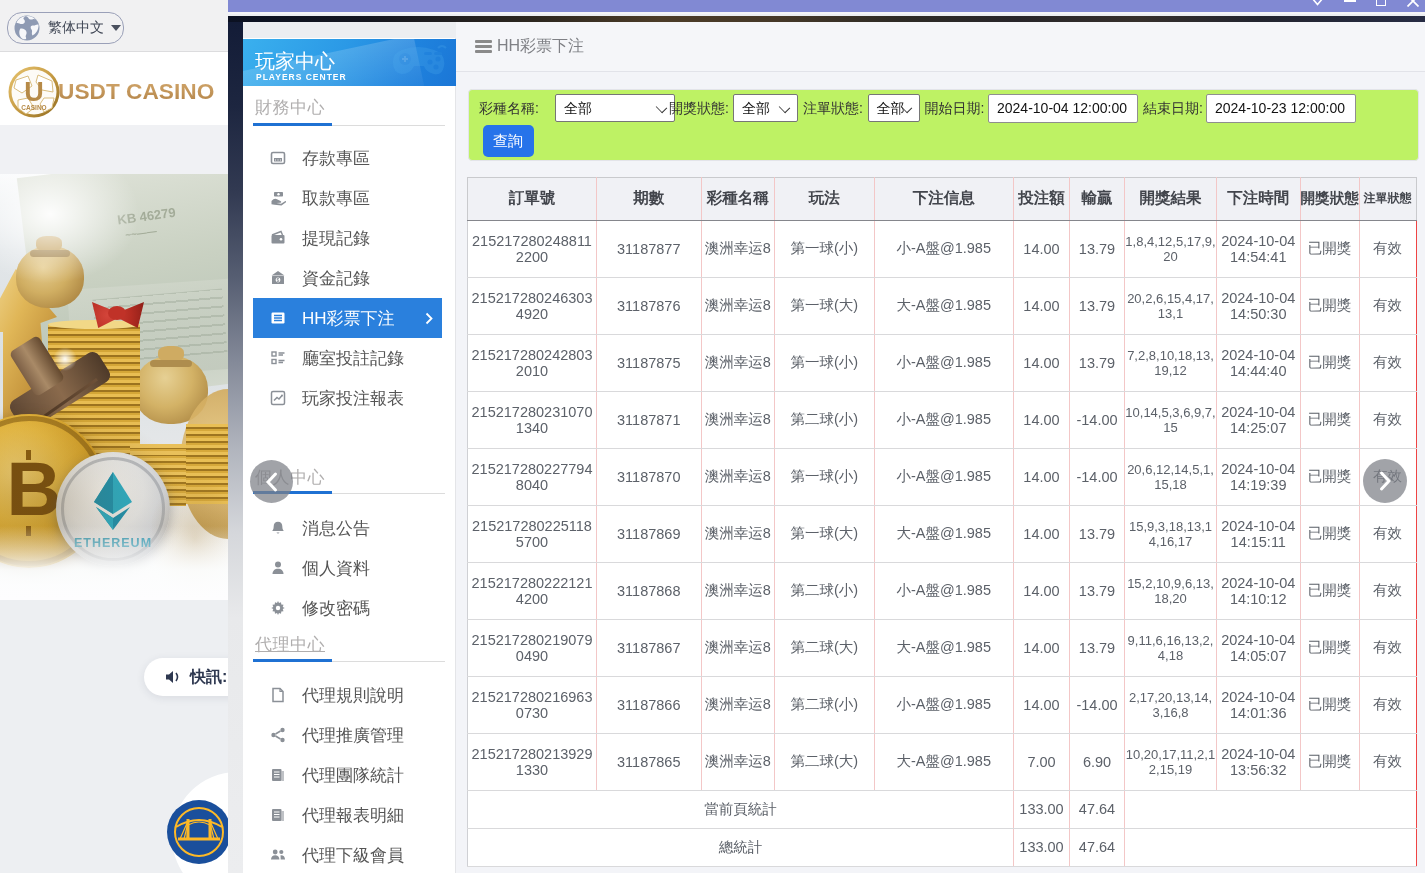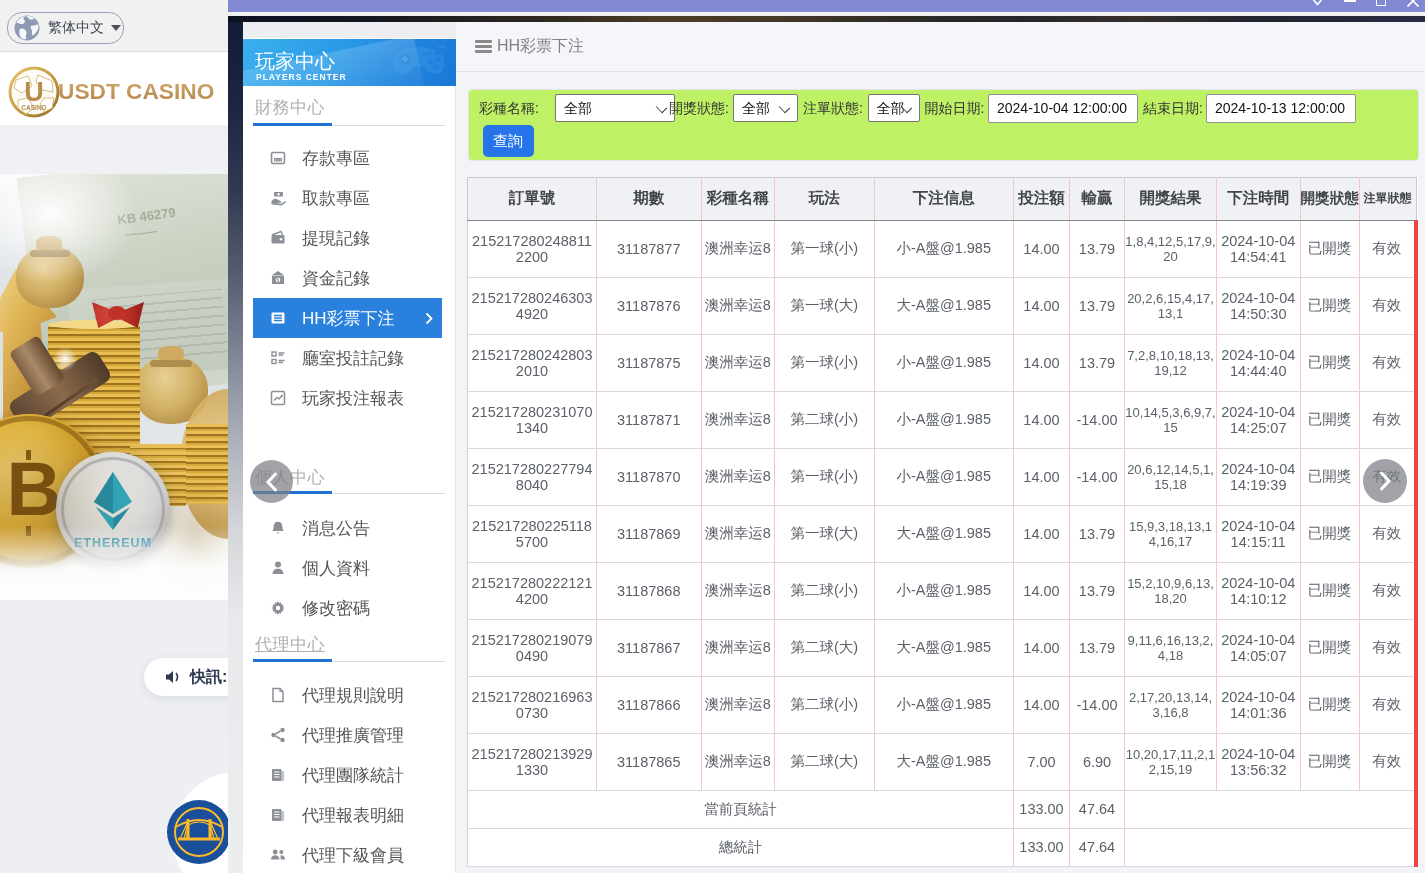--- a/index.html
+++ b/index.html
@@ -61,21 +61,21 @@
 #qbtn { position:absolute; left:14px; top:35.5px; width:51px; height:32px; background:#2673ea; border-radius:5px; color:#fff; font-size:15px; text-align:center; line-height:32px; }
 
 #btable { position:absolute; left:11px; top:154.5px; border-collapse:collapse; table-layout:fixed; width:948px; background:#fff; }
 #btable th { white-space:nowrap; overflow:visible; background:#f0f1f5; font-size:15.5px; font-weight:bold; color:#42454c; height:43px;
   border-top:1px solid #c9cacd; border-bottom:1px solid #85868c; border-left:1px solid #f3c7c7; border-right:1px solid #f3c7c7; padding:0;margin-top:16px; }
 #btable th:first-child { border-left:1px solid #c9cacd; }
 #btable th:last-child { border-right:1px solid #c9cacd; }
 #btable td { font-size:14.5px; color:#5c6169; height:57px; text-align:center; vertical-align:middle;
   border-bottom:1px solid #d9d9db; border-left:1px solid #f3c7c7; border-right:1px solid #f3c7c7; padding:0 1px; }
 #btable td:first-child { border-left:1px solid #cfd0d4; }
-#btable td:last-child { border-right:4px solid #ef4444; }
+#btable td:last-child { border-right:1px solid #ef4444; }
 #btable tr.tot td { height:38px; }
 #btable td.brk { word-break:break-all; font-size:14.5px; padding:0 2px; }
 #btable td.res { word-break:break-all; font-size:13px; padding:0; }
 
 .carr { border-radius:50%; background:rgba(125,128,134,.72); display:flex; align-items:center; justify-content:center; z-index:50; }
 .selin{display:inline-block;}
 </style>
 </head>
 <body>
 
@@ -348,21 +348,21 @@
   <div id="filtercard">
     <div class="flabel" style="left:10.5px;">彩種名稱:</div>
     <div class="fsel" style="left:86.5px; width:120px;"><span class="selin">全部</span></div>
     <div class="flabel" style="left:200.5px;">開獎狀態:</div>
     <div class="fsel" style="left:264.5px; width:65px;"><span class="selin">全部</span></div>
     <div class="flabel" style="left:334.5px;">注單狀態:</div>
     <div class="fsel" style="left:399px; width:52px;"><span class="selin">全部</span></div>
     <div class="flabel" style="left:456px;">開始日期:</div>
     <div class="finp" style="left:519.5px; width:150px;">2024-10-04 12:00:00</div>
     <div class="flabel" style="left:674.5px;">結束日期:</div>
-    <div class="finp" style="left:737.5px; width:150px;">2024-10-13 12:00:00</div>
+    <div class="finp" style="left:737.5px; width:150px;">2024-10-23 12:00:00</div>
     <div id="qbtn">查詢</div>
   </div>
   <table id="btable">
       <colgroup>
     <col style="width:129px">
         <col style="width:104.5px">
         <col style="width:73.5px">
         <col style="width:99.5px">
         <col style="width:139.5px">
         <col style="width:56px">

